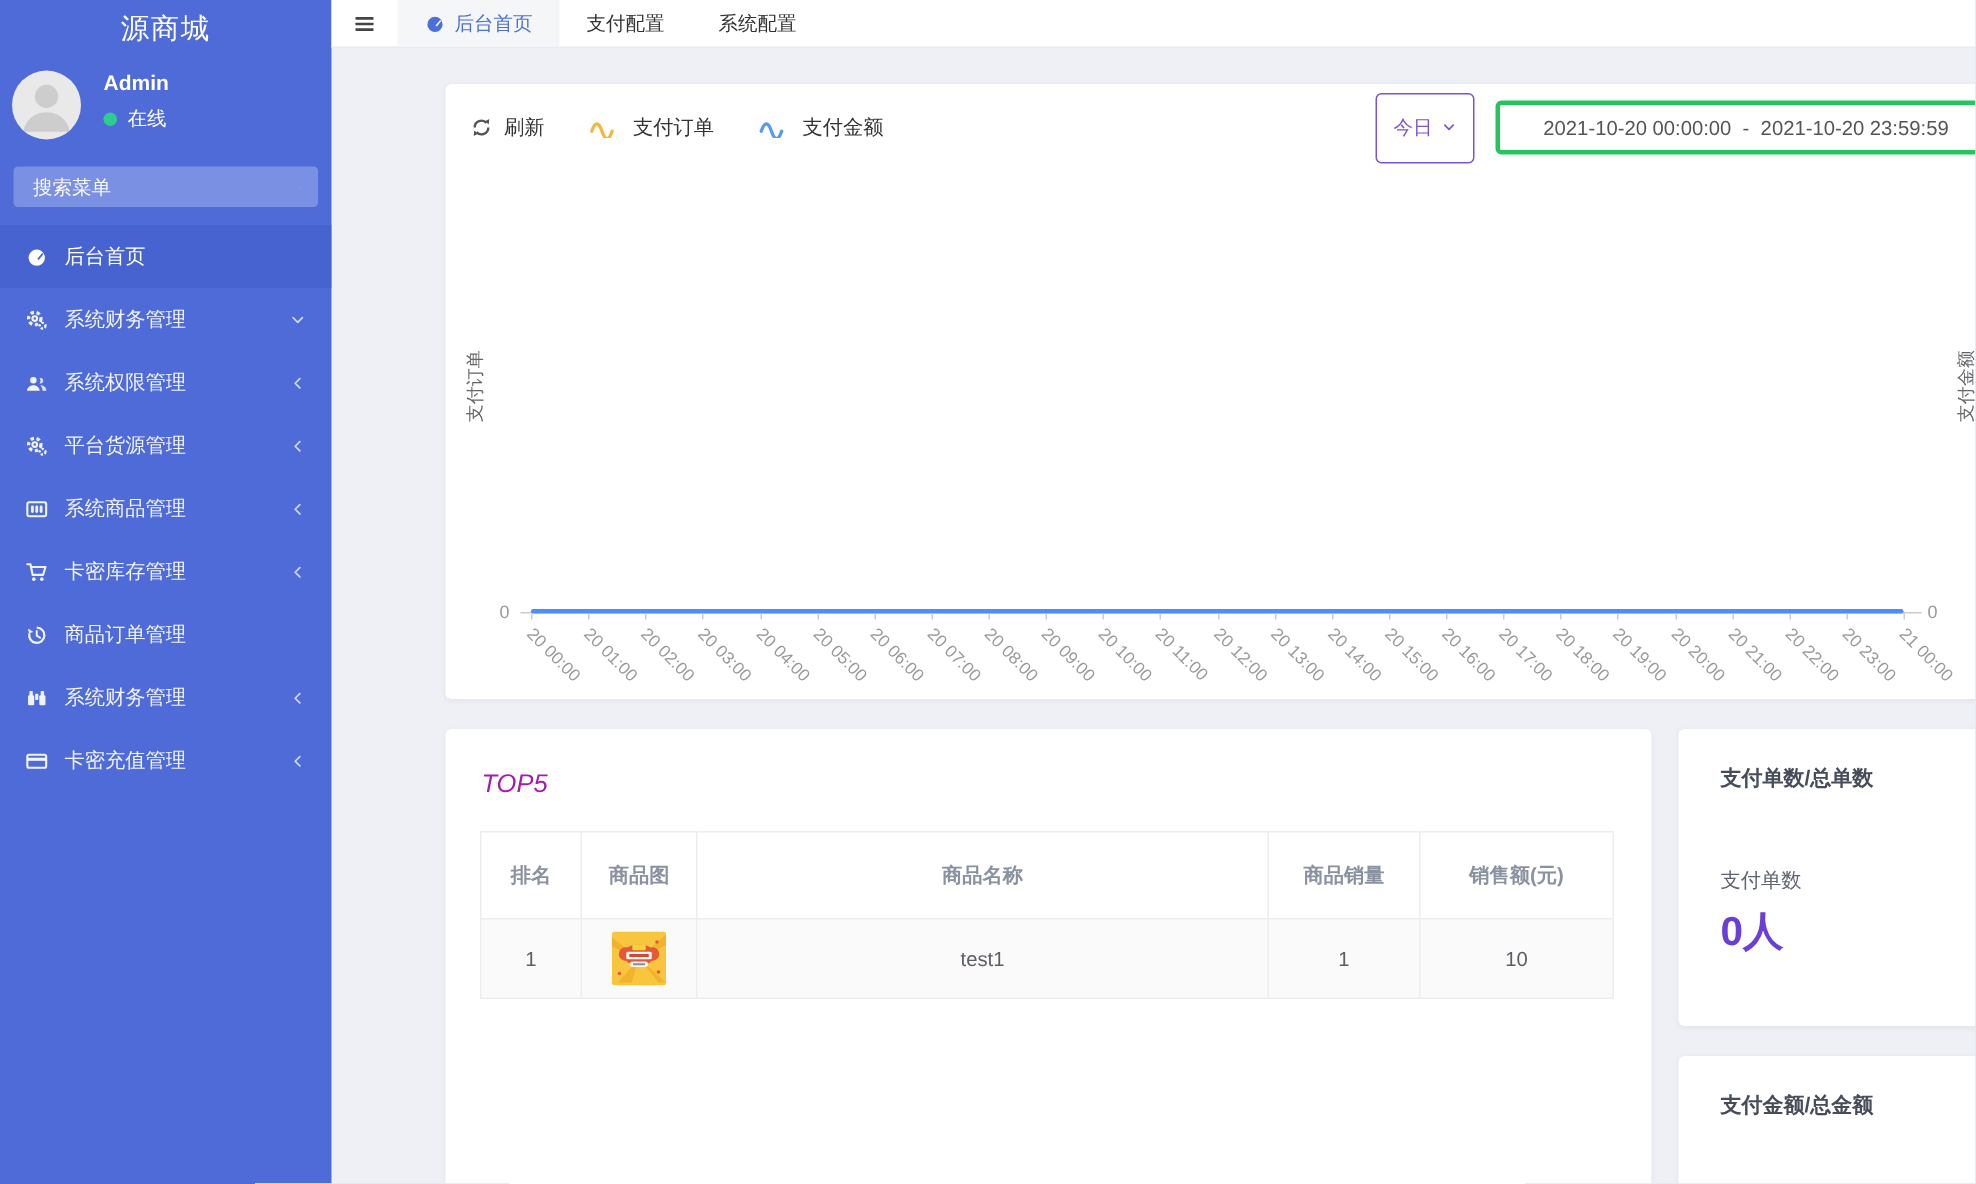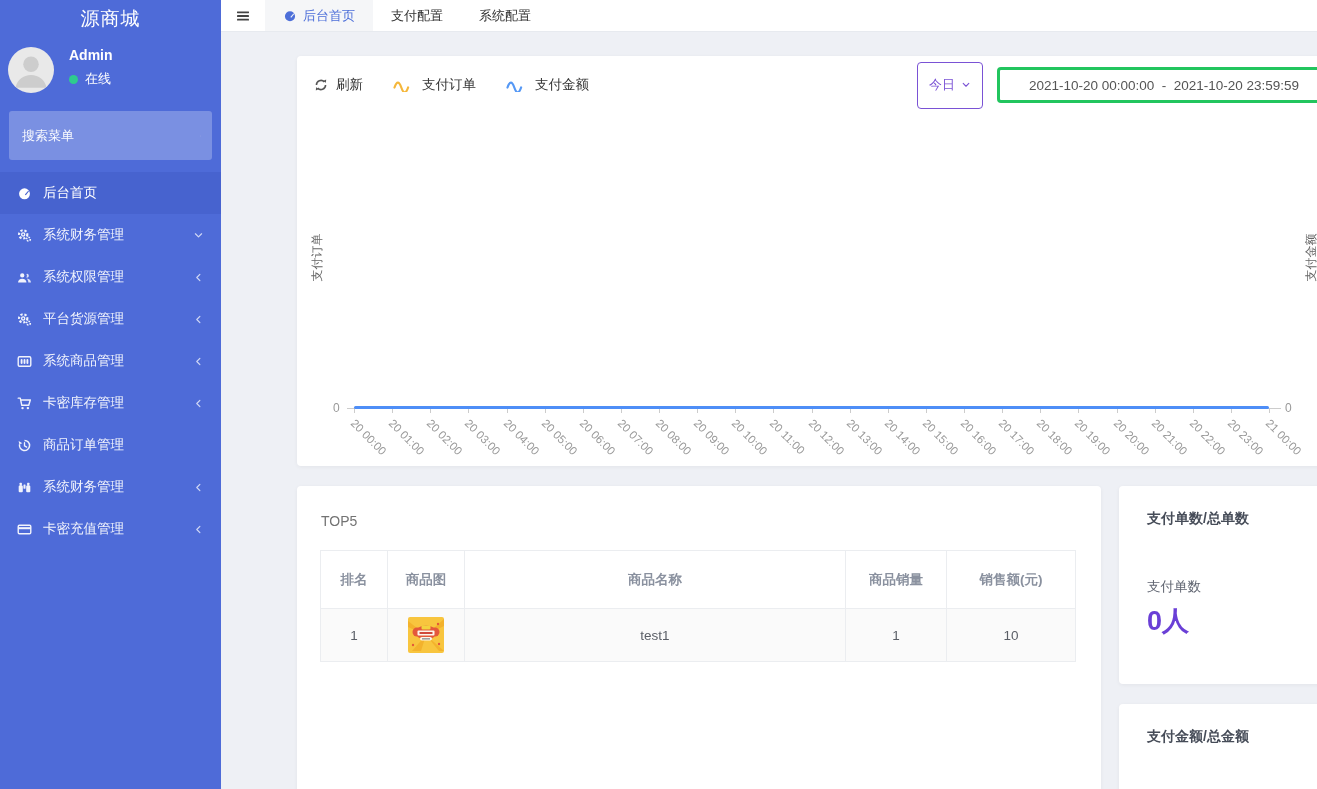--- a/index.html
+++ b/index.html
@@ -8,21 +8,21 @@
 
   
   .sidebar{flex:0 0 221px;width:221px;background:#4e6bd8;color:#fff;overflow:hidden;}
   .brand{text-align:center;font-size:19px;padding:6px 0 2px;letter-spacing:1px;font-weight:400;}
   .user{display:flex;align-items:flex-start;padding:13px 10px 12px 8px;}
   .avatar{width:46px;height:46px;border-radius:50%;background:#e9e9e9;flex:0 0 46px;overflow:hidden;}
   .user-info{margin-left:15px;}
   .user-name{font-weight:bold;font-size:14px;margin-bottom:7px;}
   .user-status{display:flex;align-items:center;font-size:13px;}
   .dot{width:9px;height:9px;border-radius:50%;background:#2ecc8e;margin-right:7px;}
-  .search-box{margin:6px 9px 0;height:49px;background:rgba(255,255,255,.25);border-radius:3px;display:flex;align-items:center;padding:0 11px;}
+  .search-box{margin:6px 9px 0;height:27px;background:rgba(255,255,255,.25);border-radius:3px;display:flex;align-items:center;padding:0 11px;}
   .search-box input{flex:1;background:transparent;border:0;outline:0;color:#fff;font-size:13px;}
   .search-box input::placeholder{color:rgba(255,255,255,.96);}
   .search-box svg{width:14px;height:14px;color:#fff;}
   .menu{margin-top:12px;}
   .menu-item{height:42px;display:flex;align-items:center;padding:0 17px;color:rgba(255,255,255,.92);cursor:pointer;font-size:13.5px;}
   .menu-item.active{background:#4763cf;color:#fff;}
   .mi-icon{width:15px;height:15px;margin-right:11px;flex:0 0 15px;}
   .mi-label{flex:1;}
   .mi-chev{width:11px;height:11px;opacity:.8;}
 
@@ -56,21 +56,21 @@
   .x-label{position:absolute;top:361px;font-size:11.5px;color:#999;transform:rotate(45deg);transform-origin:0 0;white-space:nowrap;}
   .zero{position:absolute;top:345px;font-size:12px;color:#999;}
   .zero-left{left:36px;}
   .zero-right{left:988px;}
   .y-name{position:absolute;top:193px;width:80px;text-align:center;font-size:12px;color:#666;transform:rotate(-90deg);}
   .y-name-left{left:-20px;}
   .y-name-right{left:974px;}
 
   
   .top5-card{left:32px;top:454px;width:804px;height:360px;}
-  .top5-title{padding:27px 0 0 24px;font-size:14px;color:#737373;}
+  .top5-title{padding:27px 0 0 24px;font-size:17px;color:#a21caf;font-style:italic;}
   .top5-table{margin:21px 0 0 23px;border-collapse:collapse;table-layout:fixed;width:755px;font-size:13.5px;}
   .top5-table th{height:55px;font-weight:bold;color:#8a919f;background:#fff;border:1px solid #ebedf0;text-align:center;}
   .top5-table td{height:50px;text-align:center;color:#5a5e66;background:#fafafa;border:1px solid #ebedf0;}
   .thumb svg{width:36px;height:36px;vertical-align:middle;border-radius:2px;}
   .c0{width:67px}.c1{width:77px}.c2{width:381px}.c3{width:101px}.c4{width:129px}
 
   
   .stat-card-1{left:854px;top:454px;width:272px;height:198px;}
   .stat-card-2{left:854px;top:672px;width:272px;height:160px;}
   .stat-title{padding:24px 0 0 28px;font-weight:bold;font-size:14px;color:#464c58;}

